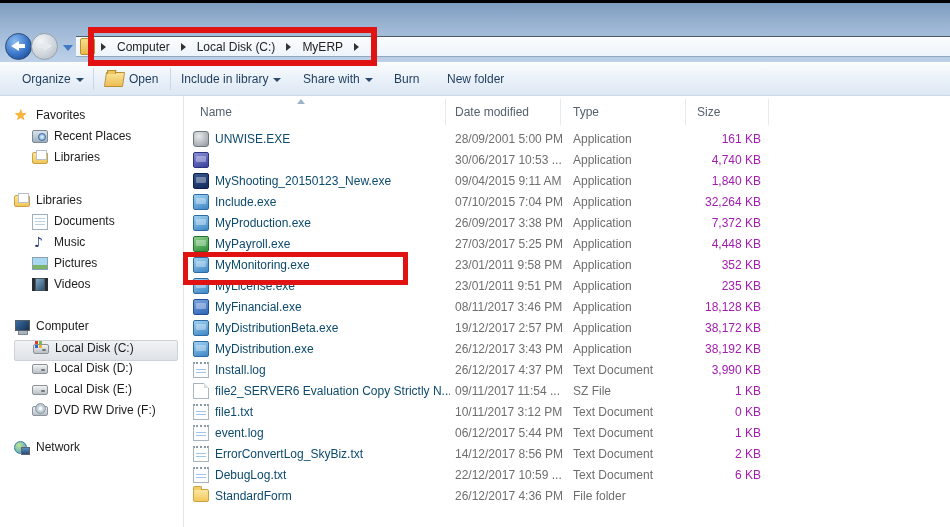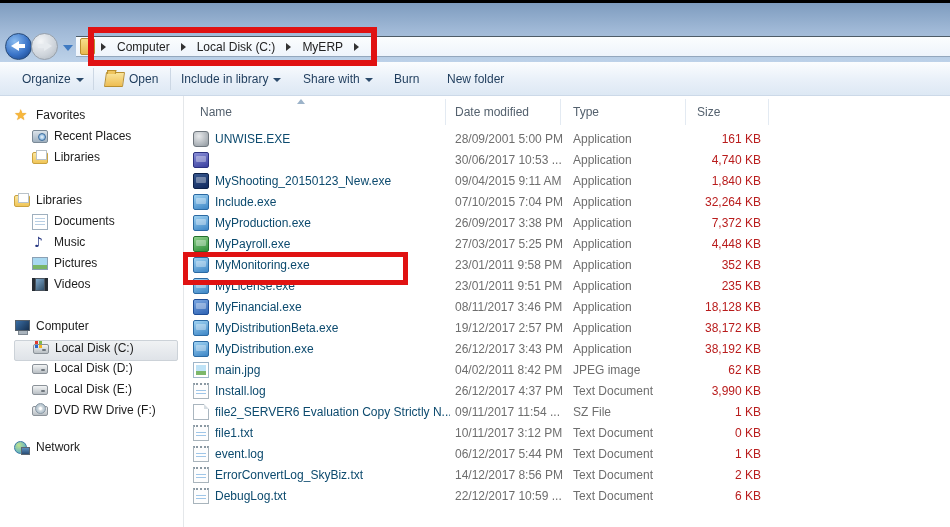--- a/index.html
+++ b/index.html
@@ -67,21 +67,21 @@
   #sort-glyph{position:absolute;left:112px;top:2px;width:0;height:0;
               border-bottom:5px solid #9cb3c9;border-left:4px solid transparent;border-right:4px solid transparent}
 
   
   #filelist{left:185px;top:129px;right:0}
   .row{position:relative;height:21px}
   .row .ic{position:absolute;left:8px;top:2px}
   .c-name{position:absolute;left:30px;top:3px;width:235px;white-space:nowrap;overflow:hidden;color:#0c4a6e}
   .c-date{position:absolute;left:270px;top:3px;width:112px;color:#6e6e6e;white-space:nowrap}
   .c-type{position:absolute;left:388px;top:3px;width:115px;color:#6e6e6e;white-space:nowrap}
-  .c-size{position:absolute;left:456px;top:3px;width:120px;text-align:right;color:#b91c1c;white-space:nowrap}
+  .c-size{position:absolute;left:456px;top:3px;width:120px;text-align:right;color:#a21caf;white-space:nowrap}
 
   
   .ic{width:16px;height:16px;display:inline-block;position:relative;flex:none;box-sizing:border-box}
   .ic[data-icon^="app-"]{border-radius:2px}
   .ic[data-icon^="app-"]::after{content:"";position:absolute;left:2px;top:3px;right:2px;height:6px;
        background:rgba(255,255,255,.35);border-radius:1px}
   .ic[data-icon="app-skyblue"]{background:linear-gradient(160deg,#9fd2f2,#3d86c6);border:1px solid #2b6aa3}
   .ic[data-icon="app-blue"]{background:linear-gradient(160deg,#7ba6e0,#2f64b5);border:1px solid #1f4d96}
   .ic[data-icon="app-navy"]{background:linear-gradient(160deg,#38588f,#122a5e);border:1px solid #0d2148}
   .ic[data-icon="app-purple"]{background:linear-gradient(160deg,#8a8fd8,#3a3f9e);border:1px solid #2c3180}
@@ -332,27 +332,20 @@
       <span class="c-size">38,172 KB</span>
     </div>
   <div class="row">
       <span class="ic" data-icon="app-skyblue"></span>
       <span class="c-name">MyDistribution.exe</span>
       <span class="c-date">26/12/2017 3:43 PM</span>
       <span class="c-type">Application</span>
       <span class="c-size">38,192 KB</span>
     </div>
   <div class="row">
-      <span class="ic" data-icon="jpeg"></span>
-      <span class="c-name">main.jpg</span>
-      <span class="c-date">04/02/2011 8:42 PM</span>
-      <span class="c-type">JPEG image</span>
-      <span class="c-size">62 KB</span>
-    </div>
-  <div class="row">
       <span class="ic" data-icon="notepad"></span>
       <span class="c-name">Install.log</span>
       <span class="c-date">26/12/2017 4:37 PM</span>
       <span class="c-type">Text Document</span>
       <span class="c-size">3,990 KB</span>
     </div>
   <div class="row">
       <span class="ic" data-icon="plain-doc"></span>
       <span class="c-name">file2_SERVER6 Evaluation Copy Strictly N...</span>
       <span class="c-date">09/11/2017 11:54 ...</span>
@@ -380,16 +373,23 @@
       <span class="c-type">Text Document</span>
       <span class="c-size">2 KB</span>
     </div>
   <div class="row">
       <span class="ic" data-icon="notepad"></span>
       <span class="c-name">DebugLog.txt</span>
       <span class="c-date">22/12/2017 10:59 ...</span>
       <span class="c-type">Text Document</span>
       <span class="c-size">6 KB</span>
     </div>
+  <div class="row">
+      <span class="ic" data-icon="folder"></span>
+      <span class="c-name">StandardForm</span>
+      <span class="c-date">26/12/2017 4:36 PM</span>
+      <span class="c-type">File folder</span>
+      <span class="c-size"></span>
+    </div>
 </div>
 
 <div class="redbox" id="red1"></div>
 <div class="redbox" id="red2"></div>
 
 </body></html>

